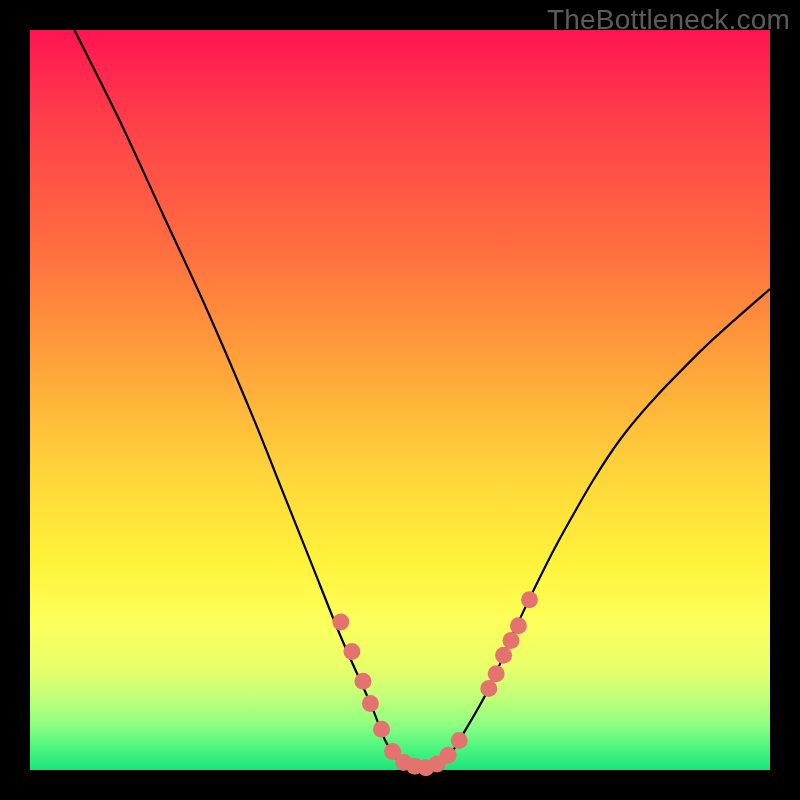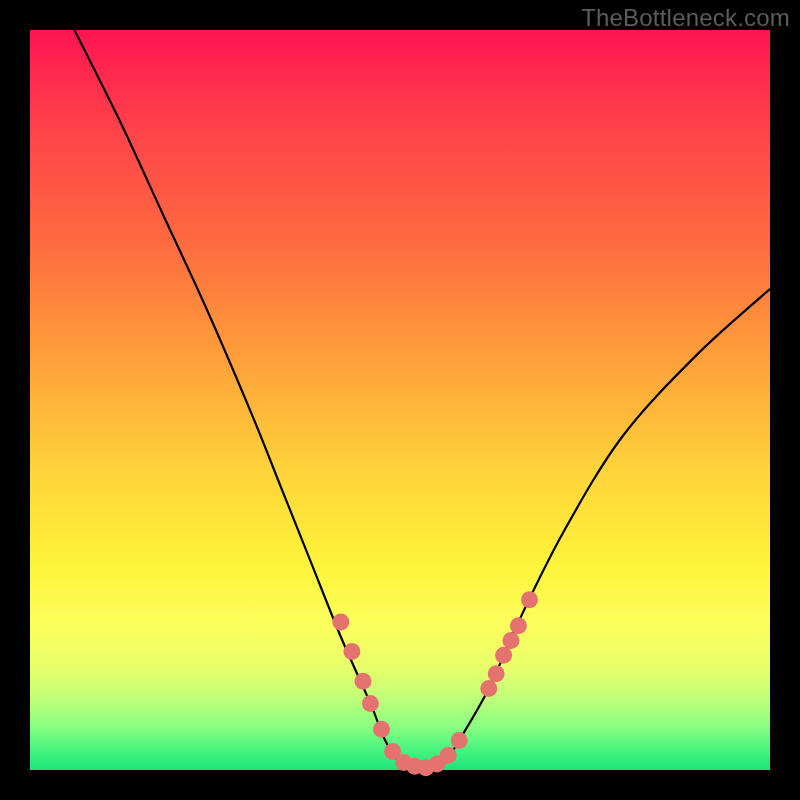--- a/index.html
+++ b/index.html
@@ -40,21 +40,21 @@
       #8cff82 94%,
       #4cf57e 97%,
       #1be57b 100%
     );
   }
   .watermark {
     position: absolute;
     top: 4px;
     right: 10px;
     color: #5c5c5c;
-    font-size: 24px;
+    font-size: 28px;
     font-weight: 500;
     letter-spacing: 0.2px;
     z-index: 10;
   }
   svg.curve {
     position: absolute;
     left: 0;
     top: 0;
     width: 740px;
     height: 740px;

